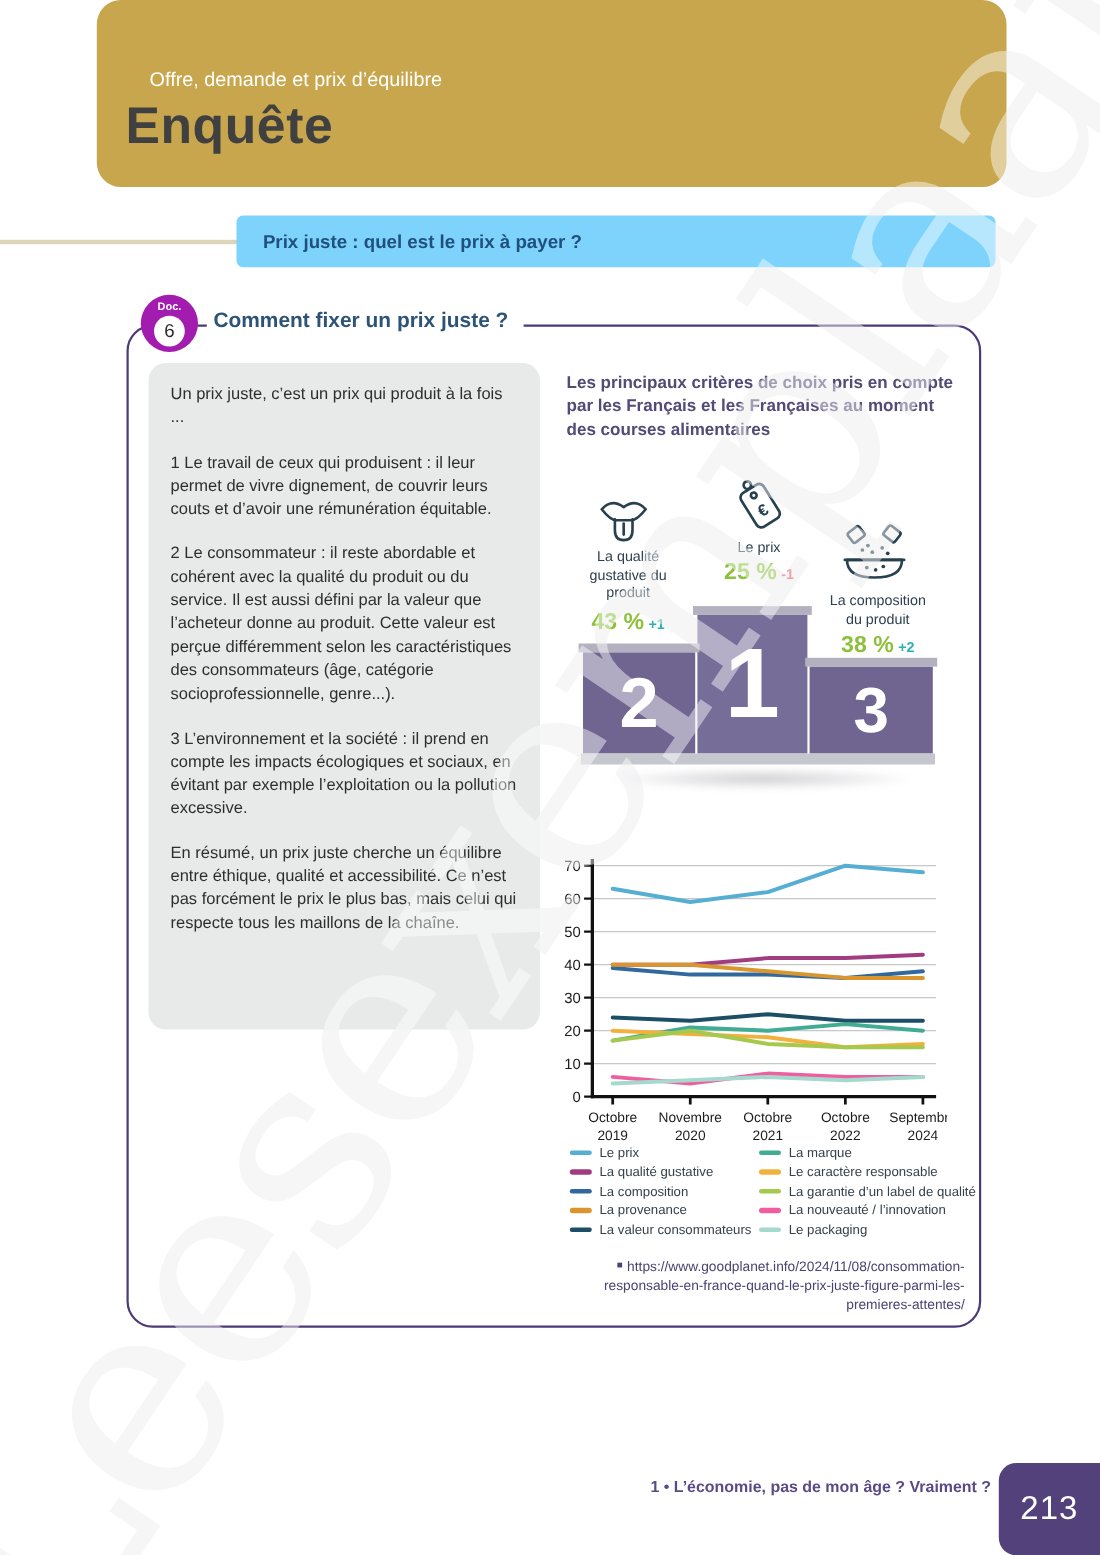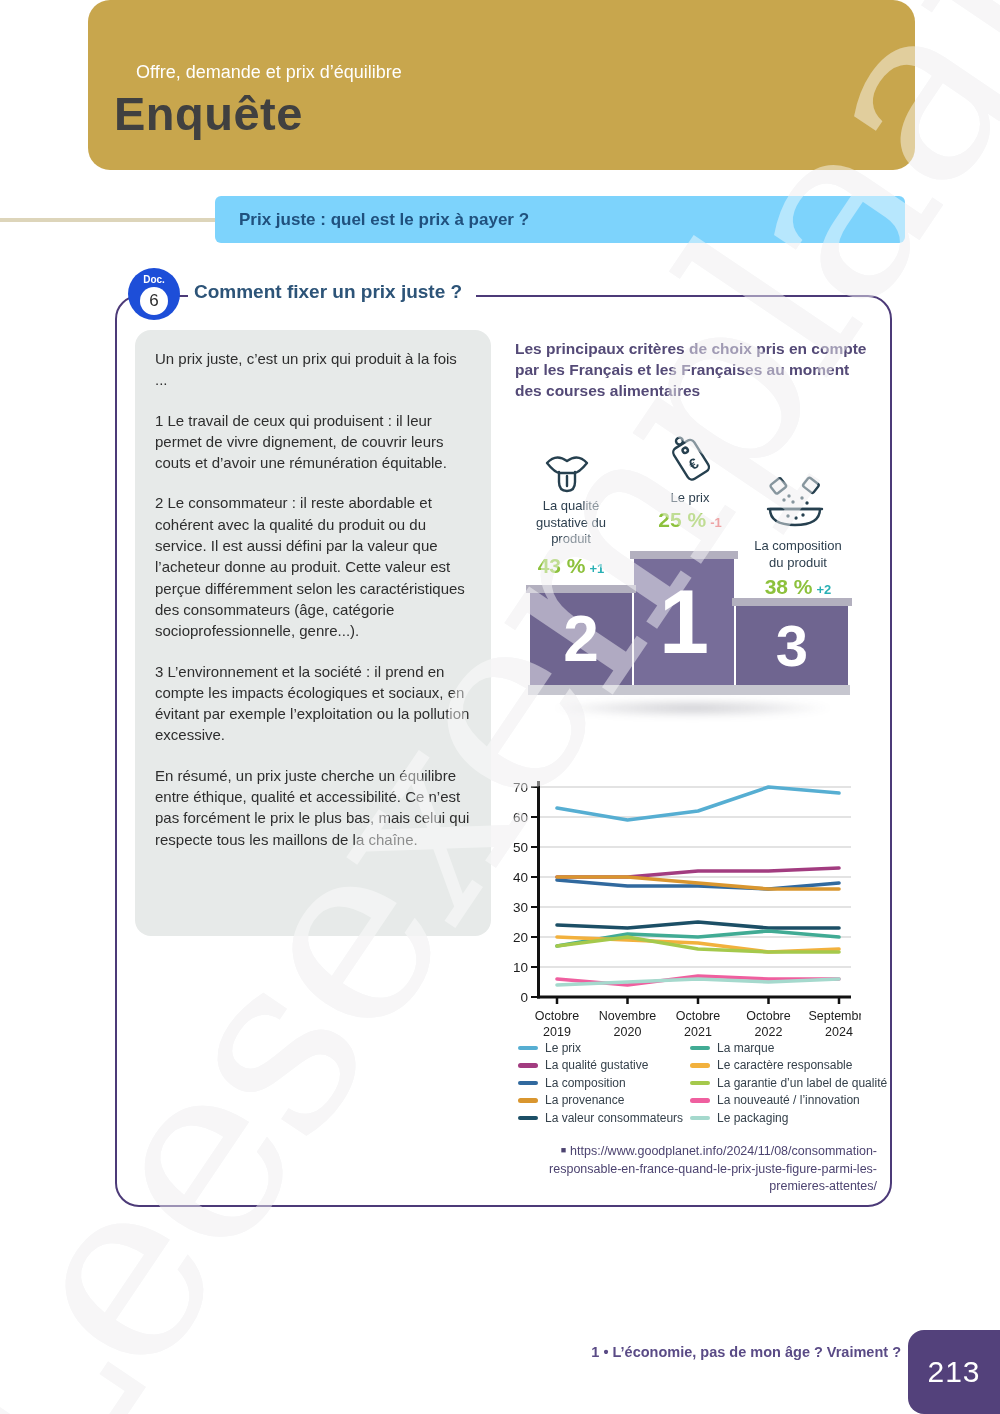--- a/index.html
+++ b/index.html
@@ -31,21 +31,21 @@
     display:flex;align-items:center;padding-left:24px;box-sizing:border-box;
     color:#20517e;font-size:17px;font-weight:700;
   }
   
   .doc-box{
     position:absolute;left:115px;top:295px;width:773px;height:908px;
     border:2.5px solid #4c3a78;border-radius:24px;z-index:1;background:transparent;
   }
   .doc-badge{
     position:absolute;left:128px;top:268px;width:52px;height:52px;border-radius:50%;
-    background:#1d4ed8;z-index:3;
+    background:#a21caf;z-index:3;
   }
   .doc-badge .badge-word{position:absolute;top:6px;left:0;width:100%;text-align:center;color:#fff;font-size:10px;font-weight:700;}
   .doc-badge .badge-circle{
     position:absolute;left:12px;top:19px;width:28px;height:28px;border-radius:50%;background:#ffffff;
     display:flex;align-items:center;justify-content:center;color:#2b2b2b;font-size:17px;font-weight:500;
   }
   .doc-title{
     position:absolute;left:188px;top:281px;z-index:3;background:#ffffff;
     padding:0 14px 8px 6px;color:#2d5478;font-size:19px;font-weight:700;
   }

